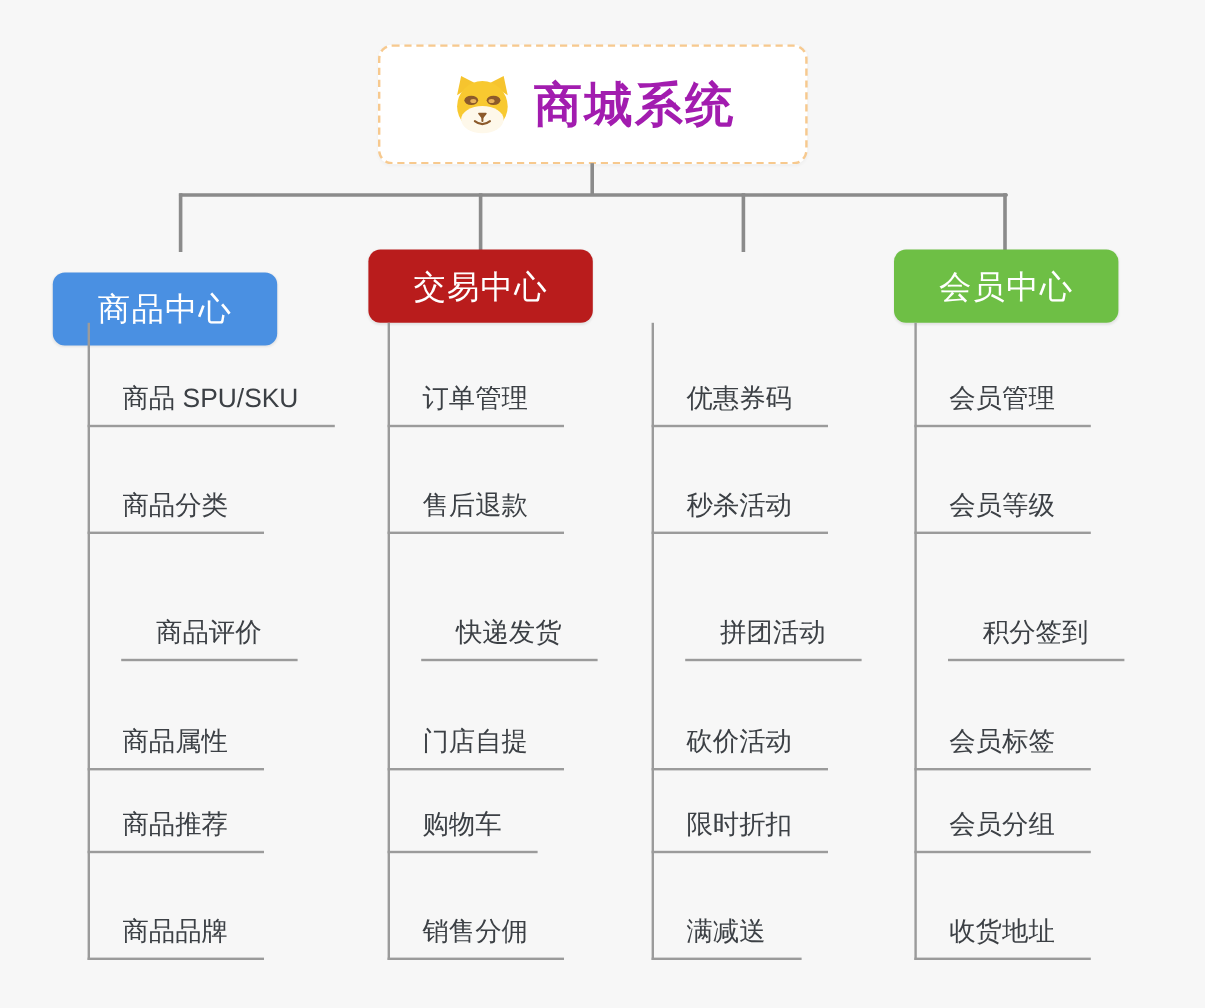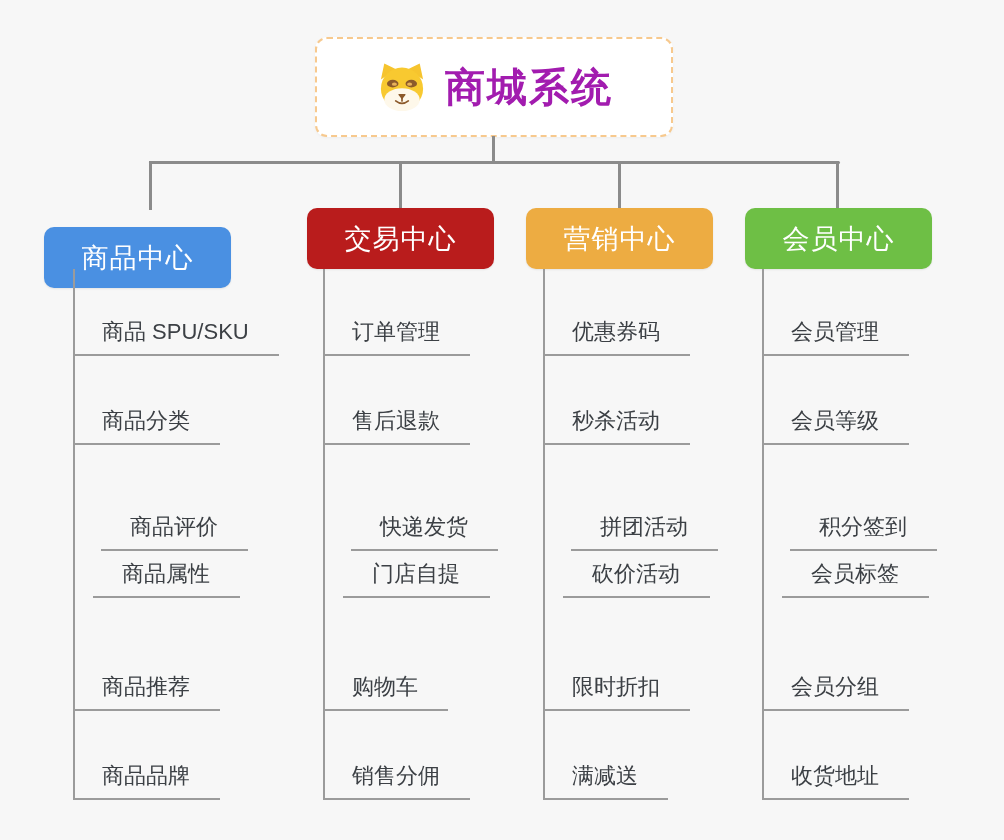--- a/index.html
+++ b/index.html
@@ -77,21 +77,21 @@
     font-size:22px;
     line-height:28px;
     color:#3c4045;
     padding:0 30px 8px 29px;
     border-bottom:2px solid #9b9b9b;
     cursor:pointer;
   }
   .r0{top:318px;}
   .r1{top:407px;}
   .r2{top:513px;margin-left:28px;}
-  .r3{top:560px;margin-left:20px;}
+  .r3{top:604px;}
   .r4{top:673px;}
   .r5{top:762px;}
 </style>
 </head>
 <body>
 
 <div class="canvas">
 
   <div class="root-node">
     <svg width="54" height="50" viewBox="0 0 64 58">
@@ -111,21 +111,20 @@
 
   <div class="line stem"></div>
   <div class="line bus"></div>
   <div class="line drop d0"></div>
   <div class="line drop d1"></div>
   <div class="line drop d2"></div>
   <div class="line drop d3"></div>
 
   <div class="branch-box bb0" style="background: rgb(74, 144, 226);">商品中心</div>
   <div class="branch-box bb1" style="background: #b91c1c;">交易中心</div>
-  <div class="branch-box bb2" style="background: rgb(237, 172, 66);">营销中心</div>
   <div class="branch-box bb3" style="background: rgb(110, 191, 69);">会员中心</div>
 
   <div class="trunk t0"></div>
   <div class="trunk t1"></div>
   <div class="trunk t2"></div>
   <div class="trunk t3"></div>
 
   <div class="col c0">
     <div class="leaf r0">商品 SPU/SKU</div>
     <div class="leaf r1">商品分类</div>

